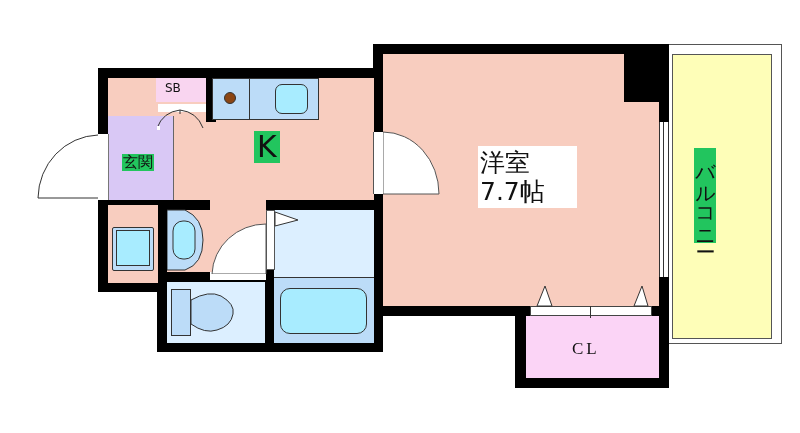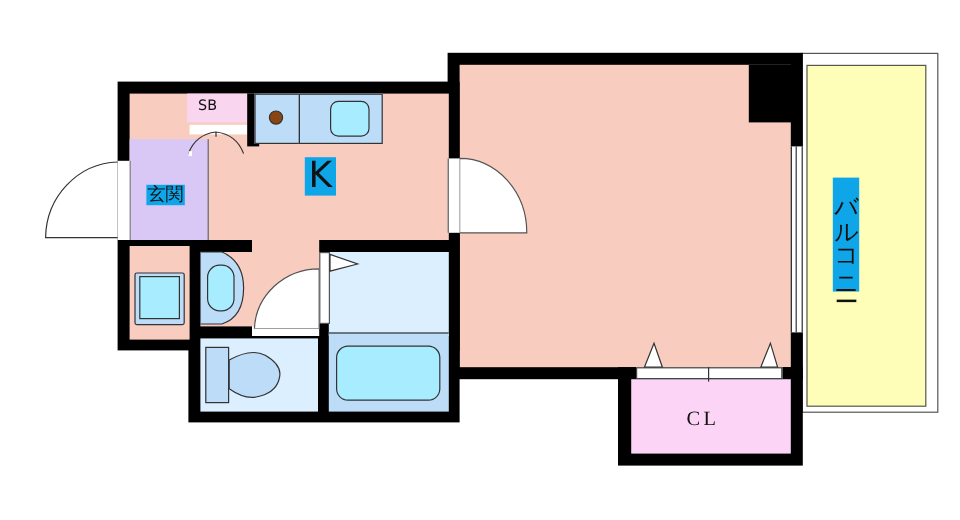--- a/index.html
+++ b/index.html
@@ -1,19 +1,19 @@
 <!DOCTYPE html>
 <html><head>
 <meta charset="utf-8">
 <style>
   html,body{margin:0;padding:0;background:#fff;}
   body{width:800px;height:433px;position:relative;overflow:hidden;font-family:"DejaVu Sans",sans-serif;}
   .abs{position:absolute;box-sizing:border-box;}
   .wall{background:#000;}
-  .lbl{position:absolute;background:#0ea5e9;color:#111;white-space:nowrap;line-height:1;}
+  .lbl{position:absolute;background:#22c55e;color:#111;white-space:nowrap;line-height:1;}
 </style>
 </head>
 <body>
 
 <div class="abs" style="left:0;top:0;width:800px;height:433px;">
 
   <div class="abs" style="left:668px;top:44px;width:114px;height:300px;border:1px solid #555;background:#fff;"></div>
   <div class="abs" style="left:672px;top:54px;width:100px;height:285px;background:#fefeb8;border:1px solid #555;"></div>
   <div class="lbl" style="left:694px;top:148px;width:22px;font-size:20px;writing-mode:vertical-rl;padding:2px 0;">バルコニー</div>
 
@@ -27,20 +27,24 @@
   <div class="abs" style="left:590px;top:306px;width:1px;height:12px;background:#333;"></div>
   <div class="lbl" style="left:572px;top:340px;font-size:17px;letter-spacing:3px;background:transparent;font-family:Liberation Serif, serif;">CL</div>
   <svg class="abs" style="left:520px;top:280px;" width="140" height="30">
     <polygon points="17,26 25,6 32,26" fill="#fff" stroke="#333" stroke-width="1"></polygon>
     <polygon points="114,26 122,6 128,26" fill="#fff" stroke="#333" stroke-width="1"></polygon>
   </svg>
 
   <div class="abs" style="left:659px;top:122px;width:10px;height:155px;background:#fff;border-left:1px solid #333;border-right:1px solid #333;"></div>
   <div class="abs" style="left:663px;top:122px;width:1px;height:155px;background:#333;"></div>
 
+  <div class="lbl" style="left:478px;top:146px;width:95px;font-size:25px;line-height:29px;padding:2px;background:#fff;">
+    <div>洋室</div>
+    <div>7.7帖</div>
+  </div>
 
   <div class="abs wall" style="left:98px;top:68px;width:285px;height:224px;"></div>
   <div class="abs wall" style="left:157px;top:190px;width:226px;height:162px;"></div>
 
   <div class="abs" style="left:108px;top:78px;width:266px;height:122px;background:#f8cdbf;"></div>
   <div class="abs" style="left:210px;top:196px;width:56px;height:78px;background:#f8cdbf;"></div>
 
   <div class="abs" style="left:373px;top:132px;width:12px;height:62px;background:#fff;border-left:1px solid #555;"></div>
   <svg class="abs" style="left:383px;top:130px;" width="60" height="66">
     <path d="M0,2 A56,62 0 0 1 56,64 L0,64 Z" fill="#fff" stroke="#555" stroke-width="1"></path>

